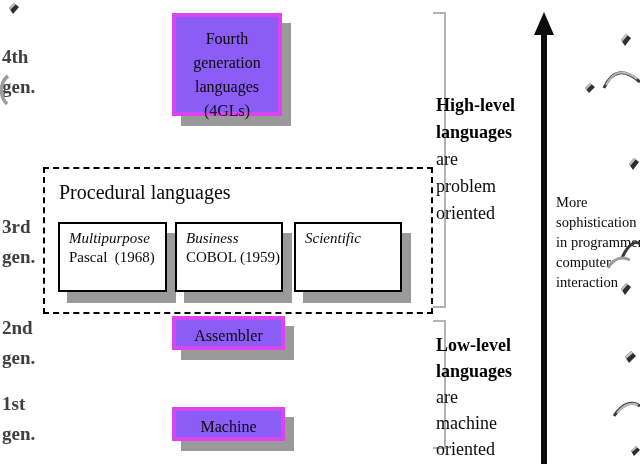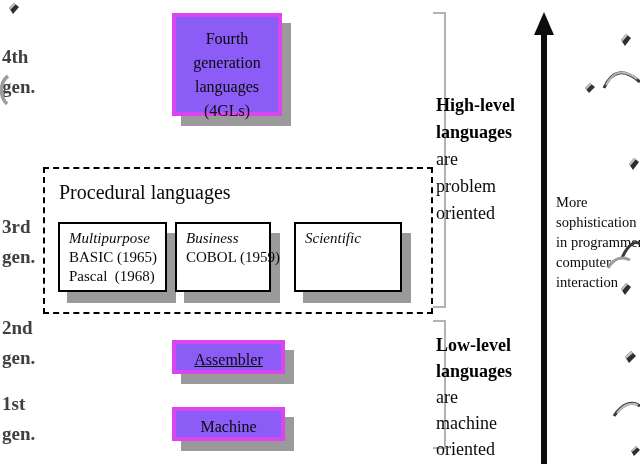--- a/index.html
+++ b/index.html
@@ -16,37 +16,37 @@
   }
   
   .sbox{
     position:absolute;background:#8b5cf6;border:4px solid #d946ef;
     box-shadow:9px 10px 0 #9a9a9a;box-sizing:border-box;
   }
   .box-4gl{left:172px;top:13px;width:110px;height:103px;
     text-align:center;font-size:16px;line-height:24px;padding-top:10px;}
   .box-simple{left:172px;width:113px;height:34px;
     text-align:center;font-size:16px;line-height:31px;}
-  .box-assembler{top:340px;text-decoration:underline;}
+  .box-assembler{top:316px;}
   .box-machine{top:407px;}
   
   .proc-group{
     position:absolute;left:43px;top:167px;width:390px;height:147px;
     border:2px dashed #000;box-sizing:border-box;
   }
   .proc-label{position:absolute;left:14px;top:12px;font-size:20px;}
   .lang-box{
     position:absolute;top:53px;height:70px;background:#fff;border:2px solid #000;
     box-shadow:9px 11px 0 #9a9a9a;box-sizing:border-box;
     font-size:15px;line-height:19px;padding:5px 0 4px 9px;
   }
   .lang-box .cat{font-style:italic;}
   .lang-box .ln{white-space:pre;}
   .lb-multi{left:13px;width:109px;}
-  .lb-busi{left:130px;width:96px;}
+  .lb-busi{left:130px;width:108px;}
   .lb-sci{left:249px;width:108px;}
   
   .bracket{
     position:absolute;left:433px;width:13px;box-sizing:border-box;
     border-top:2px solid #b3b3b3;border-right:2px solid #b3b3b3;border-bottom:2px solid #b3b3b3;
   }
   .bracket-high{top:12px;height:296px;}
   .bracket-low{top:320px;height:129px;}
   
   .level-note{
@@ -95,21 +95,20 @@
   <div>generation</div>
   <div>languages</div>
   <div>(4GLs)</div>
 </div>
 
 <div class="proc-group">
   <div class="proc-label">Procedural languages</div>
 
   <div class="lang-box lb-multi">
     <div class="cat">Multipurpose</div>
-    <div class="ln">BASIC (1965)</div>
     <div class="ln">Pascal  (1968)</div>
   </div>
 
   <div class="lang-box lb-busi">
     <div class="cat">Business</div>
     <div class="ln">COBOL (1959)</div>
   </div>
 
   <div class="lang-box lb-sci">
     <div class="cat">Scientific</div>

